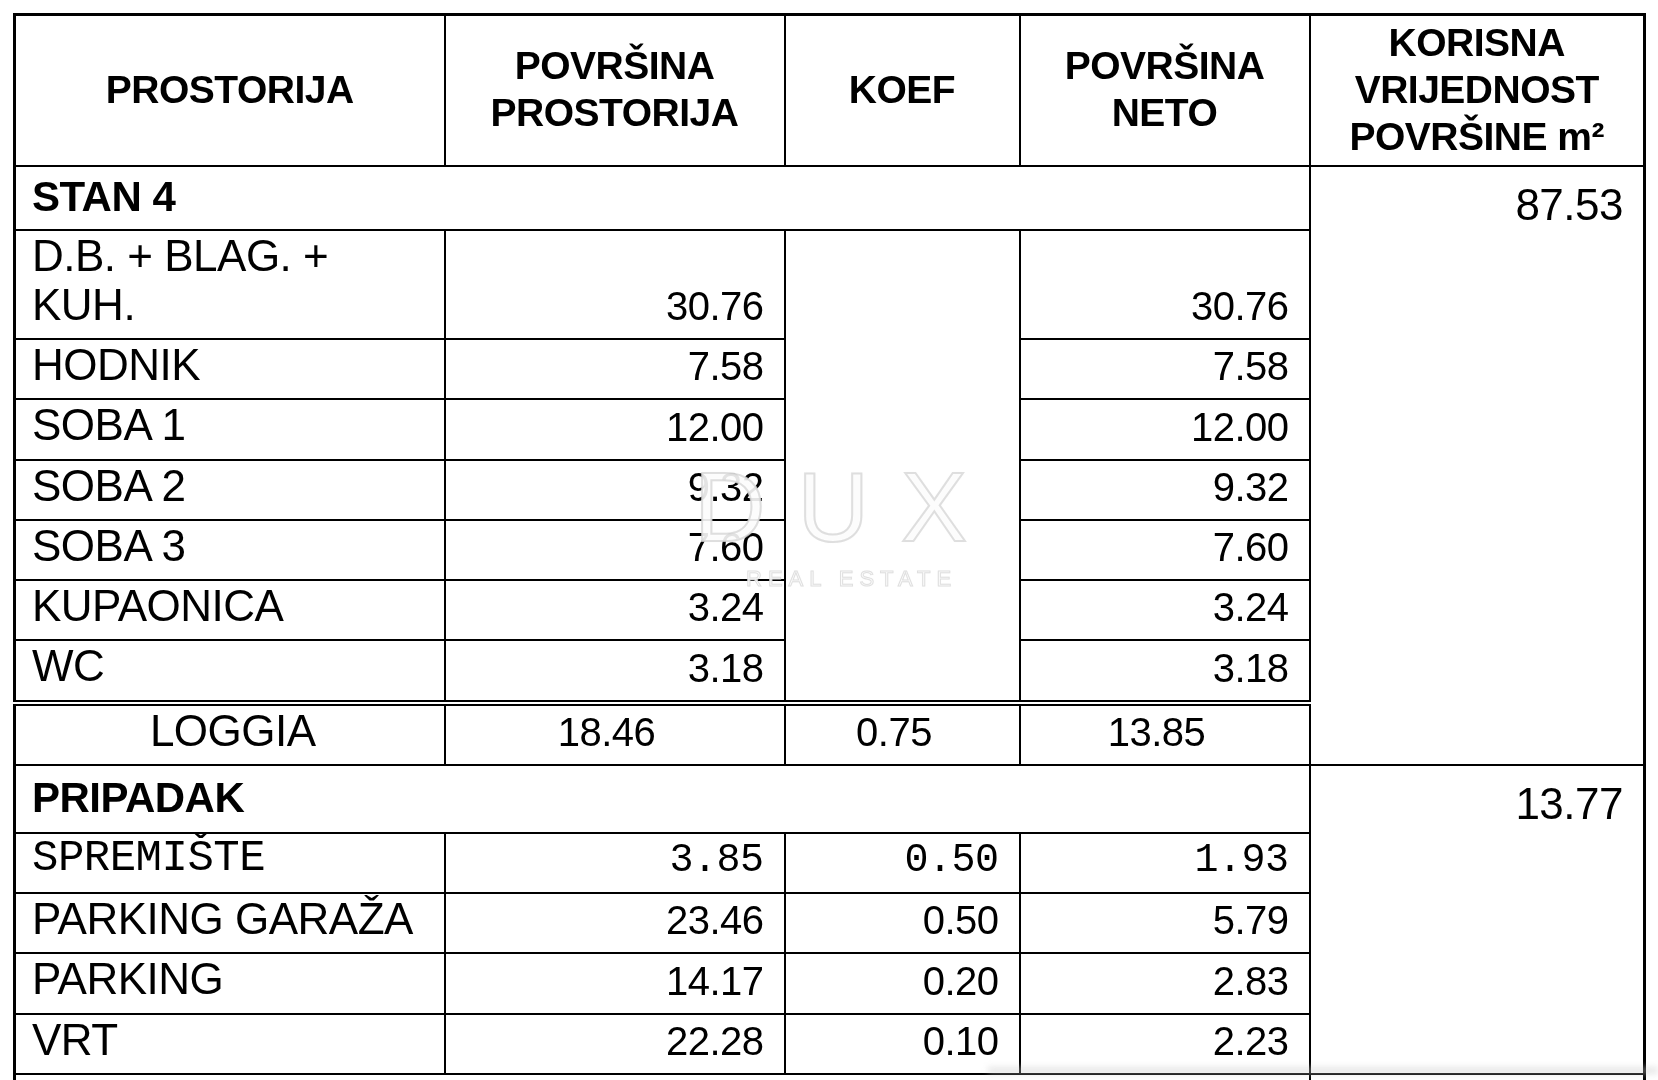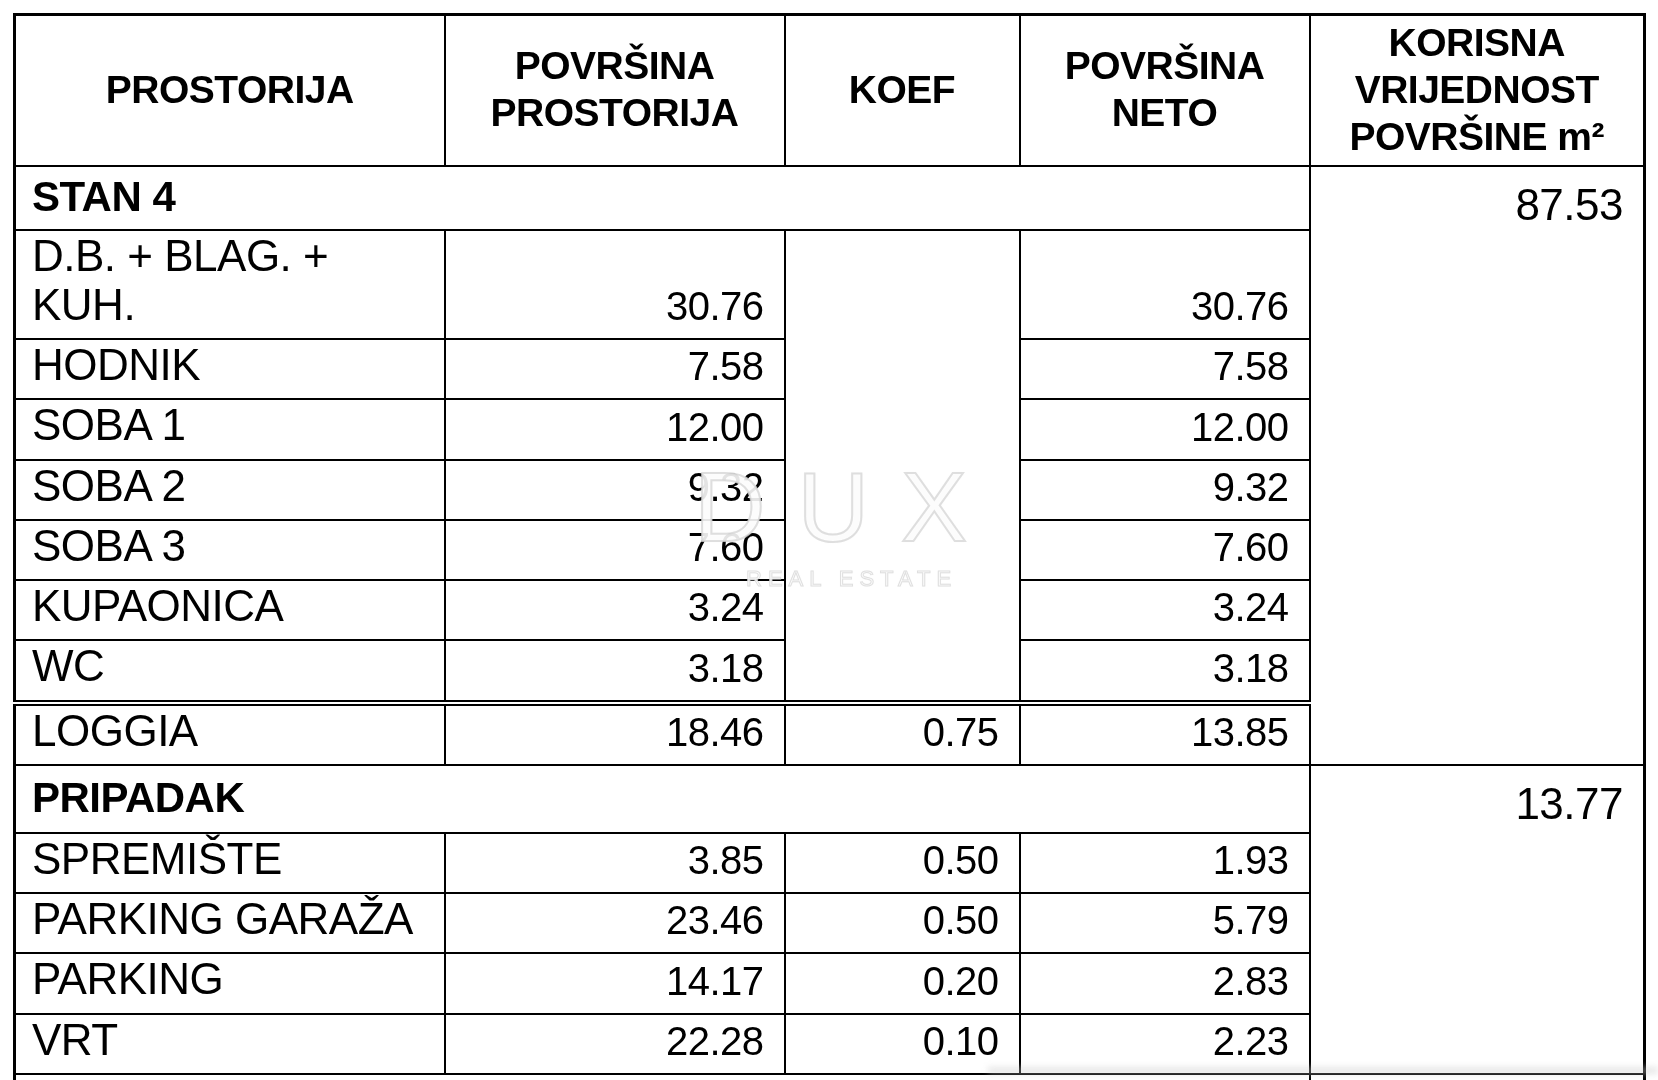--- a/index.html
+++ b/index.html
@@ -51,21 +51,21 @@
   td.sec-value{
     font-size:44px;text-align:right;vertical-align:top;
     padding:13px 20px 0 4px;letter-spacing:-0.5px;
   }
   td.total-value{
     font-size:44px;font-weight:bold;
     text-align:right;vertical-align:middle;
     padding:0 20px 2px 4px;letter-spacing:-0.5px;
   }
   td.koef-merged{background:var(--background);}
-  tr.loggia>td{border-top:6px double var(--border);}
+  tr.loggia>td{border-top:6px double var(--border);text-align:center;}
 
   
   .watermark{
     position:absolute;left:694px;top:458px;
     pointer-events:none;z-index:5;
   }
   .wm-brand{
     font-size:99px;font-weight:normal;line-height:98px;
     letter-spacing:32px;
     color:rgba(255,255,255,0.82);
@@ -167,21 +167,21 @@
       <td class="num">18.46</td>
       <td class="num">0.75</td>
       <td class="num">13.85</td>
     </tr>
 
     <tr style="height:68px;">
       <td class="sec-label" colspan="4">PRIPADAK</td>
       <td class="sec-value" rowspan="5">13.77</td>
     </tr>
 
-    <tr style="height:57px;">
+    <tr style="height:57px;font-family:Liberation Mono, monospace;">
       <td class="name">SPREMIŠTE</td>
       <td class="num">3.85</td>
       <td class="num">0.50</td>
       <td class="num">1.93</td>
     </tr>
 
     <tr style="height:57px;">
       <td class="name">PARKING GARAŽA</td>
       <td class="num">23.46</td>
       <td class="num">0.50</td>

